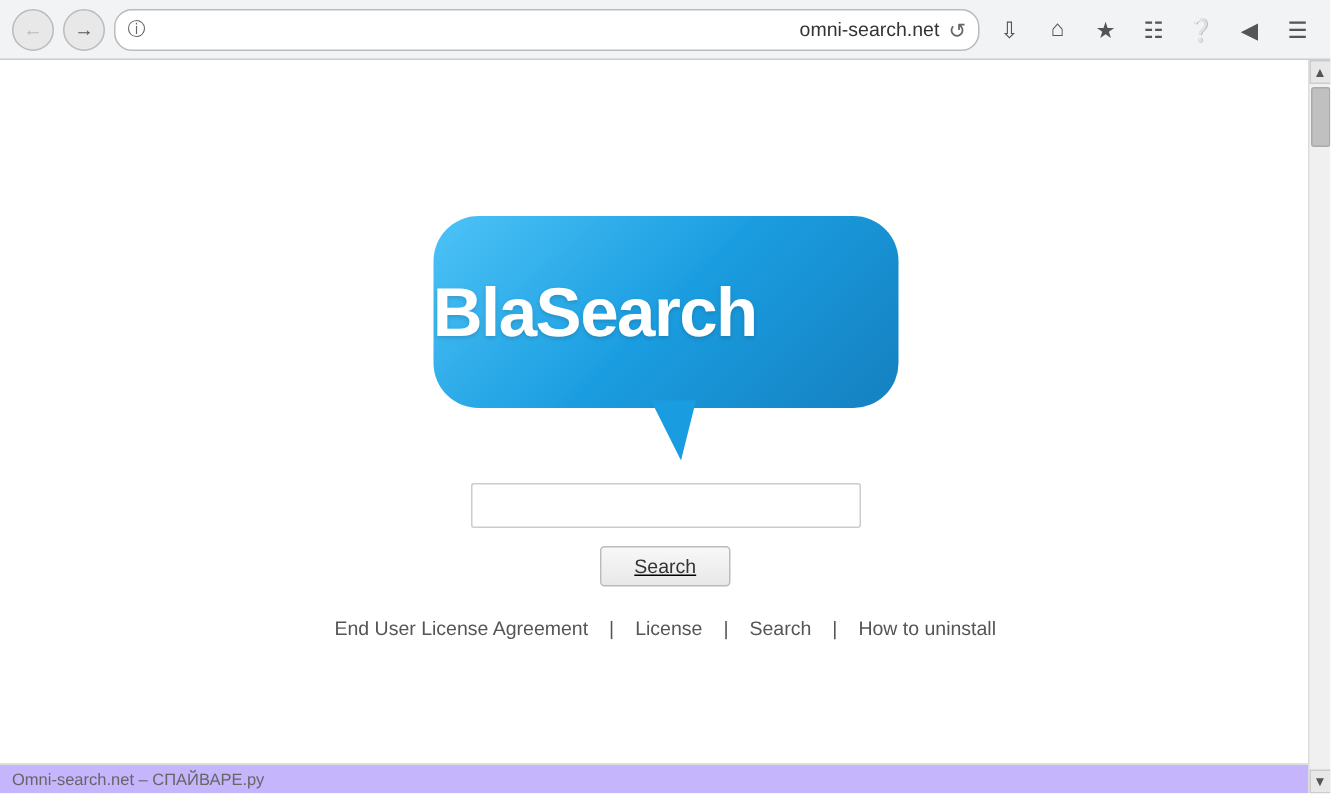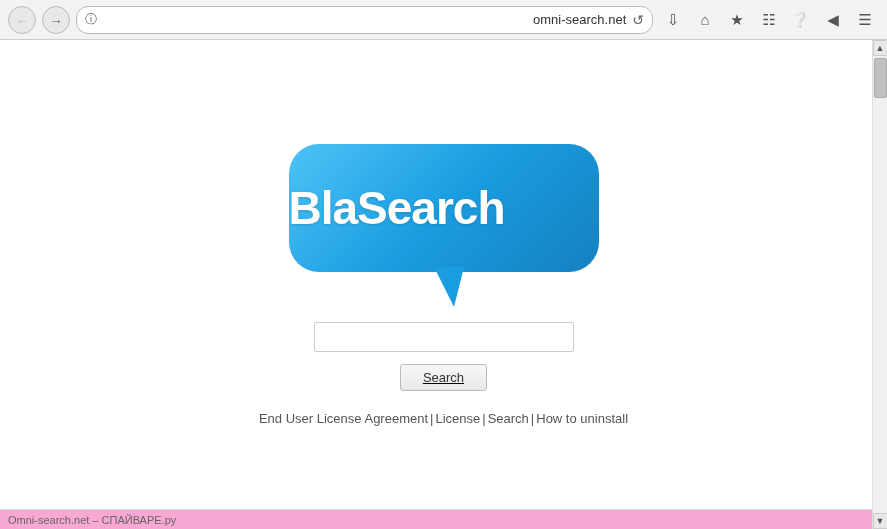--- a/index.html
+++ b/index.html
@@ -150,37 +150,37 @@
       color: #333;
       cursor: pointer;
     }
 
     
     .footer-links {
       margin-top: 20px;
       font-size: 13px;
       color: #555;
       display: flex;
-      gap: 2px;
+      gap: 14px;
       align-items: center;
     }
     .footer-link {
       color: #555;
       text-decoration: none;
       cursor: pointer;
     }
     .separator { color: #555; }
 
     .status-bar {
       position: absolute;
       bottom: 0;
       left: 0;
       right: 15px;
       height: 20px;
-      background: #f9a8d4;
+      background: #c4b5fd;
       border-top: 1px solid #ddd;
       display: flex;
       align-items: center;
       padding: 0 8px;
       font-size: 11px;
       color: #666;
     }
   </style>
 </head>
 <body>

